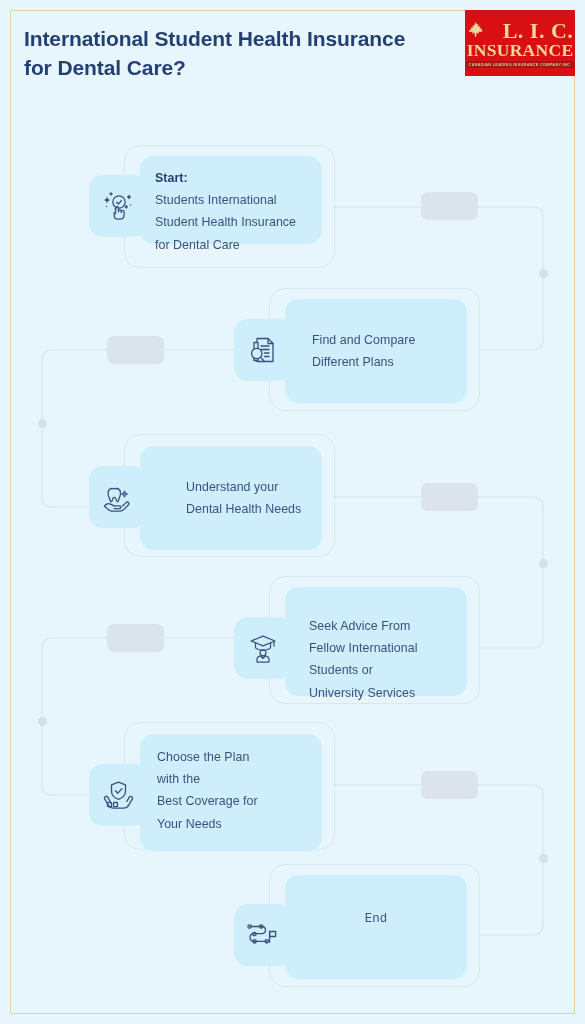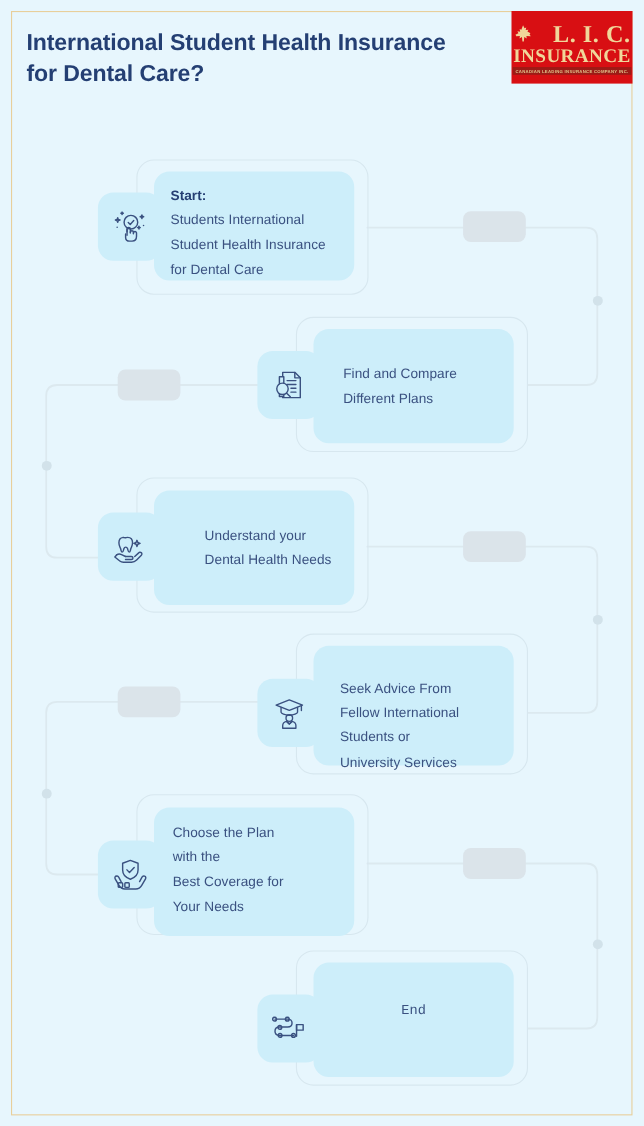--- a/index.html
+++ b/index.html
@@ -66,21 +66,21 @@
     background: #d80f13;
     z-index: 7;
     display: flex;
     flex-direction: column;
     align-items: center;
     justify-content: center;
     overflow: hidden;
   }
   #logo-top {
     display: flex;
-    align-items: center;
+    align-items: flex-start;
     gap: 19px;
     margin-top: 2px;
   }
   #logo-leaf { width: 17px; height: 17px; flex: none; }
   .logo-lic {
     font-family: "Liberation Serif", serif;
     font-size: 22px;
     font-weight: 700;
     color: #f0d79a;
     letter-spacing: 0.5px;
@@ -226,21 +226,21 @@
         <path d="M17.5 22.2a1.4 1.4 0 0 1 2.8 0v1.4"></path>
         <path d="M20.3 22.8a1.4 1.4 0 0 1 2.8 0v3c0 2.6-1.6 4.4-4 4.4h-2.2c-2.1 0-3.7-1.2-3.7-3.4v-3.2"></path>
         <path d="M6.5 10.5l1.6.5-1.6.6-.5 1.5-.6-1.5-1.5-.6 1.5-.5.6-1.6z"></path>
         <path d="M28.4 7.6l1.2.4-1.2.4-.4 1.2-.4-1.2-1.2-.4 1.2-.4.4-1.2z"></path>
         <path d="M25.6 17.6l.9.3-.9.3-.3.9-.3-.9-.9-.3.9-.3.3-.9z"></path>
         <path d="M10.3 4.6l.8.3-.8.3-.3.8-.3-.8-.8-.3.8-.3.3-.8z"></path>
         <circle cx="29.5" cy="16" r="0.7" fill="#3a5180" stroke="none"></circle>
         <circle cx="5.5" cy="17.5" r="0.7" fill="#3a5180" stroke="none"></circle>
       </svg>
     </div>
-    <div class="node-card" style="left:140px;top:156px;width:182px;height:99px;">
+    <div class="node-card" style="left:140px;top:156px;width:182px;height:88px;">
       <div class="node-text" style="left:15px;top:11px;">
         <b>Start:</b><br>
         <span>Students International</span><br>
         <span>Student Health Insurance</span><br>
         <span>for Dental Care</span>
       </div>
     </div>
 
     <div class="node-outline" style="left:269px;top:288px;width:211px;height:123px;"></div>
     <div class="node-tab" style="left:234px;top:319px;width:58px;height:62px;">

